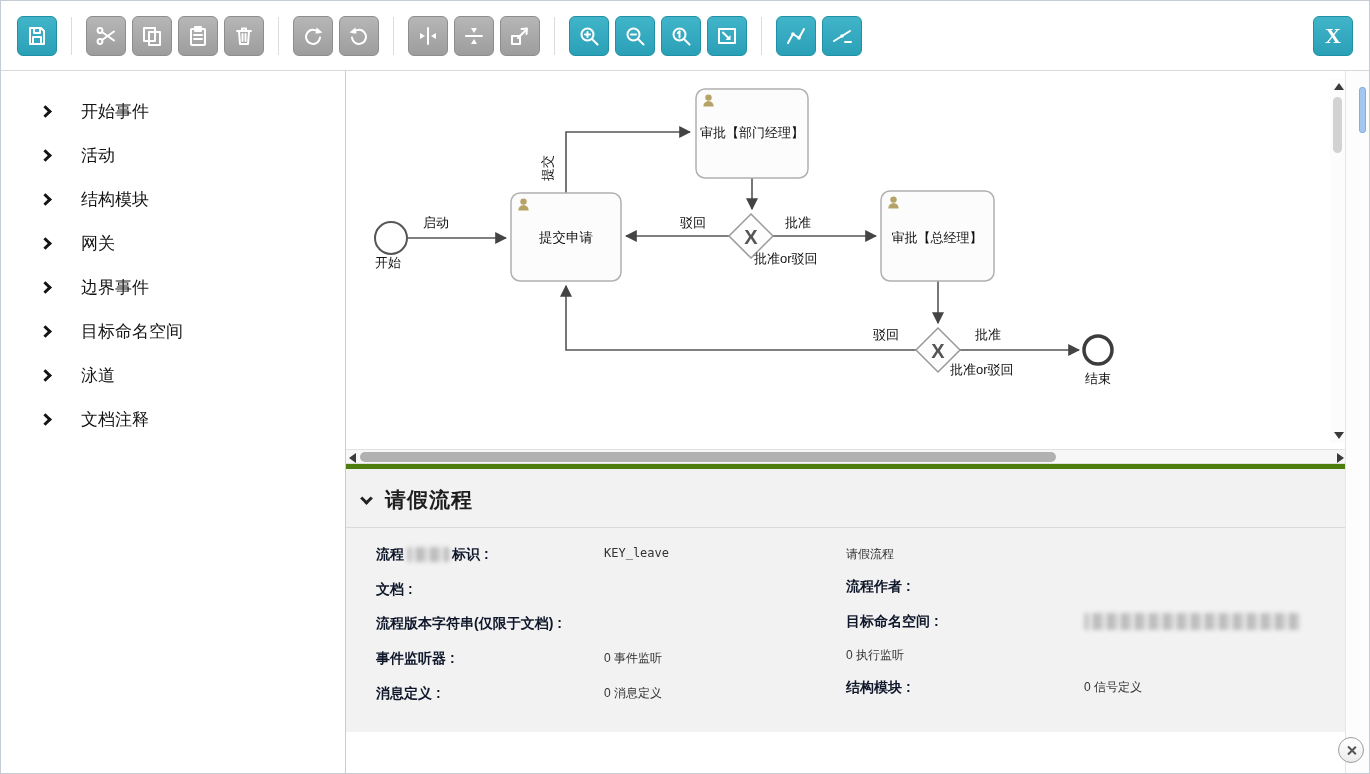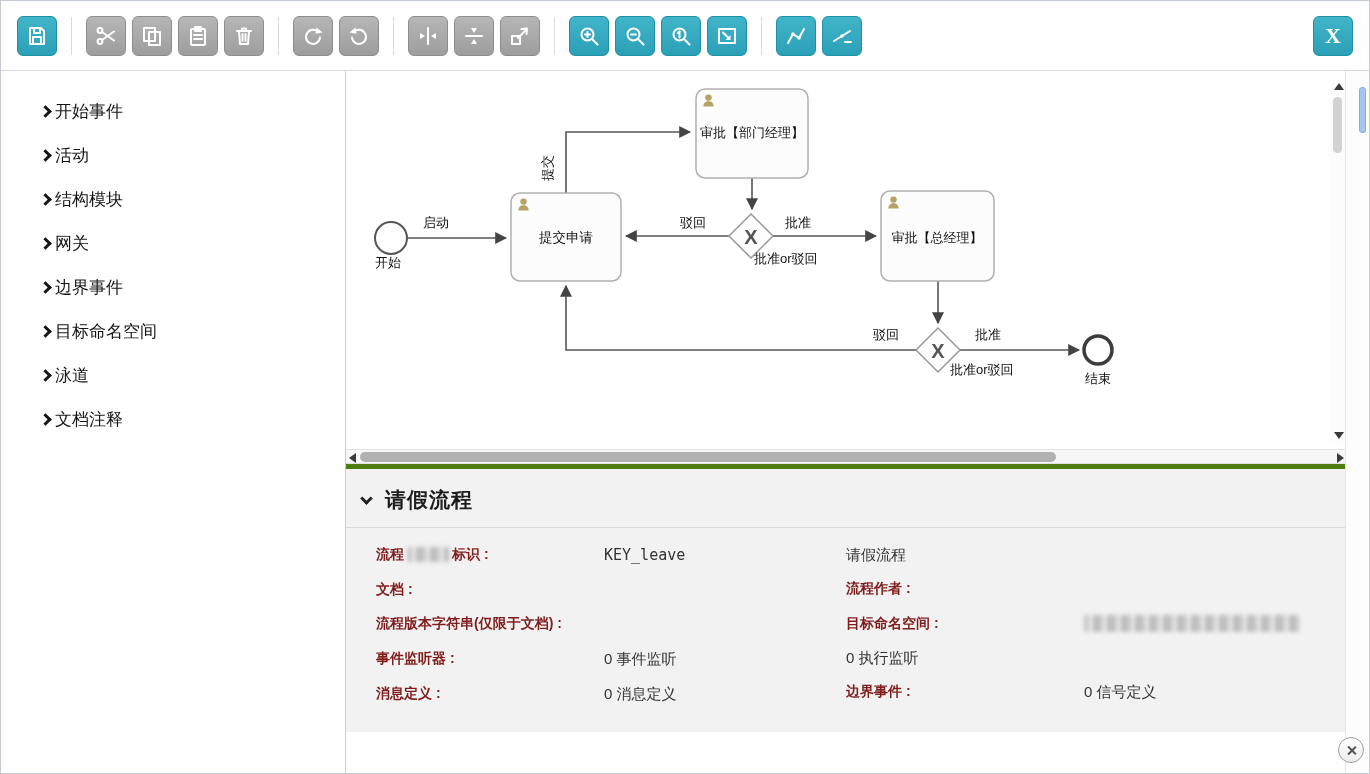--- a/index.html
+++ b/index.html
@@ -11,21 +11,21 @@
   .toolbar{position:absolute;left:0;top:0;width:100%;height:70px;background:#fff;border-bottom:1px solid #d9d9d9;display:flex;align-items:center;padding:0 16px;gap:6px}
   .tb-btn{width:40px;height:40px;flex:0 0 40px;border-radius:6px;border:1px solid #1f90a6;background:linear-gradient(#41b4c9,#2aa0b6);display:flex;align-items:center;justify-content:center;cursor:pointer}
   .tb-btn.gray{background:linear-gradient(#b6b6b6,#9d9d9d);border-color:#8d8d8d}
   .tb-btn svg{width:24px;height:24px;stroke:#fff;fill:none;stroke-width:2;stroke-linecap:round;stroke-linejoin:round}
   .tb-sep{width:1px;height:38px;background:#dcdcdc;margin:0 8px;flex:0 0 1px}
   .tb-spacer{flex:1}
   .tb-close{font-family:"Liberation Serif","DejaVu Serif",serif;font-weight:bold;font-size:22px;color:#fff}
 
   
   .palette{position:absolute;left:0;top:70px;width:345px;bottom:0;background:#fff;border-right:1px solid #ccc;padding:18px 0 0 40px}
-  .palette-item{display:flex;align-items:center;gap:5px;height:44px;font-size:17px;color:#141414;cursor:pointer}
+  .palette-item{display:flex;align-items:center;gap:31px;height:44px;font-size:17px;color:#141414;cursor:pointer}
   .chev{width:9px;height:9px;border-right:3px solid #151515;border-top:3px solid #151515;transform:rotate(45deg);flex:0 0 9px}
 
   
   .canvas{position:absolute;left:345px;top:70px;width:1001px;height:378px;background:#fff;overflow:hidden}
   .canvas svg.diagram{position:absolute;left:0;top:0}
   svg text{font-family:"Liberation Sans","DejaVu Sans",sans-serif}
 
   .v-scroll{position:absolute;right:1px;top:8px;bottom:6px;width:16px;background:#fcfcfc}
   .vs-arrow{position:absolute;left:4px;width:0;height:0}
   .vs-arrow.up{top:4px;border-left:5px solid transparent;border-right:5px solid transparent;border-bottom:7px solid #3a3a3a}
@@ -41,23 +41,23 @@
   
   .prop-panel{position:absolute;left:345px;top:463px;width:1001px;height:268px;background:#f2f2f2;border-top:5px solid #4d7c0f;overflow:hidden}
   .prop-header{display:flex;align-items:center;gap:14px;padding:17px 0 13px 16px;border-bottom:1px solid #dadada;cursor:pointer}
   .chev-down{width:9px;height:9px;border-right:3px solid #222;border-bottom:3px solid #222;transform:rotate(45deg);margin-top:-4px}
   .prop-title{font-size:21px;font-weight:bold;color:#1d1d1d;letter-spacing:1px}
   .prop-body{display:flex;padding:16px 0 0 30px}
   .prop-col{display:flex;flex-direction:column}
   .prop-col.left{width:470px}
   .prop-col.right{width:500px}
   .prop-row{display:flex;margin-bottom:13px}
-  .prop-label{width:228px;font-weight:bold;font-size:14px;color:#7f1d1d;line-height:1.55}
+  .prop-label{width:228px;font-weight:bold;font-size:14px;color:#0f172a;line-height:1.55}
   .prop-col.right .prop-label{width:238px}
-  .prop-value{font-size:15px;color:#333;padding-top:2px}
+  .prop-value{font-size:12px;color:#333;padding-top:2px}
   .mono{font-family:"DejaVu Sans Mono","Liberation Mono",monospace}
   .blur-box{display:inline-block;vertical-align:-3px;background:repeating-linear-gradient(90deg,#c6c6c6 0 5px,#e9e9e9 5px 9px,#b9b9b9 9px 14px);filter:blur(2px);border-radius:2px}
   .blur-label{width:42px;height:15px;margin:0 3px}
   .blur-value{width:215px;height:17px}
 
   
   .right-gutter{position:absolute;right:0;top:70px;width:24px;bottom:0;background:#fdfdfd;border-left:1px solid #e6e6e6}
   .blue-thumb{position:absolute;left:13px;top:16px;width:7px;height:46px;background:#a3c7ef;border:1px solid #7fb0e4;border-radius:3px}
   .close-btn{position:absolute;left:1337px;top:736px;width:26px;height:26px;border-radius:50%;border:1px solid #9e9e9e;background:linear-gradient(#fff,#ececec);display:flex;align-items:center;justify-content:center;cursor:pointer}
   .x-glyph{position:relative;width:11px;height:11px}
@@ -360,21 +360,21 @@
           <div class="prop-value"></div>
         </div>
         <div class="prop-row">
           <div class="prop-label">目标命名空间 :</div>
           <div class="prop-value"><span class="blur-box blur-value"></span></div>
         </div>
         <div class="prop-row">
           <div class="prop-value">0 执行监听</div>
         </div>
         <div class="prop-row">
-          <div class="prop-label">边界事件 :</div>
+          <div class="prop-label">结构模块 :</div>
           <div class="prop-value">0 信号定义</div>
         </div>
       </div>
     </div>
   </div>
 
   <div class="right-gutter">
     <div class="blue-thumb"></div>
   </div>
 

